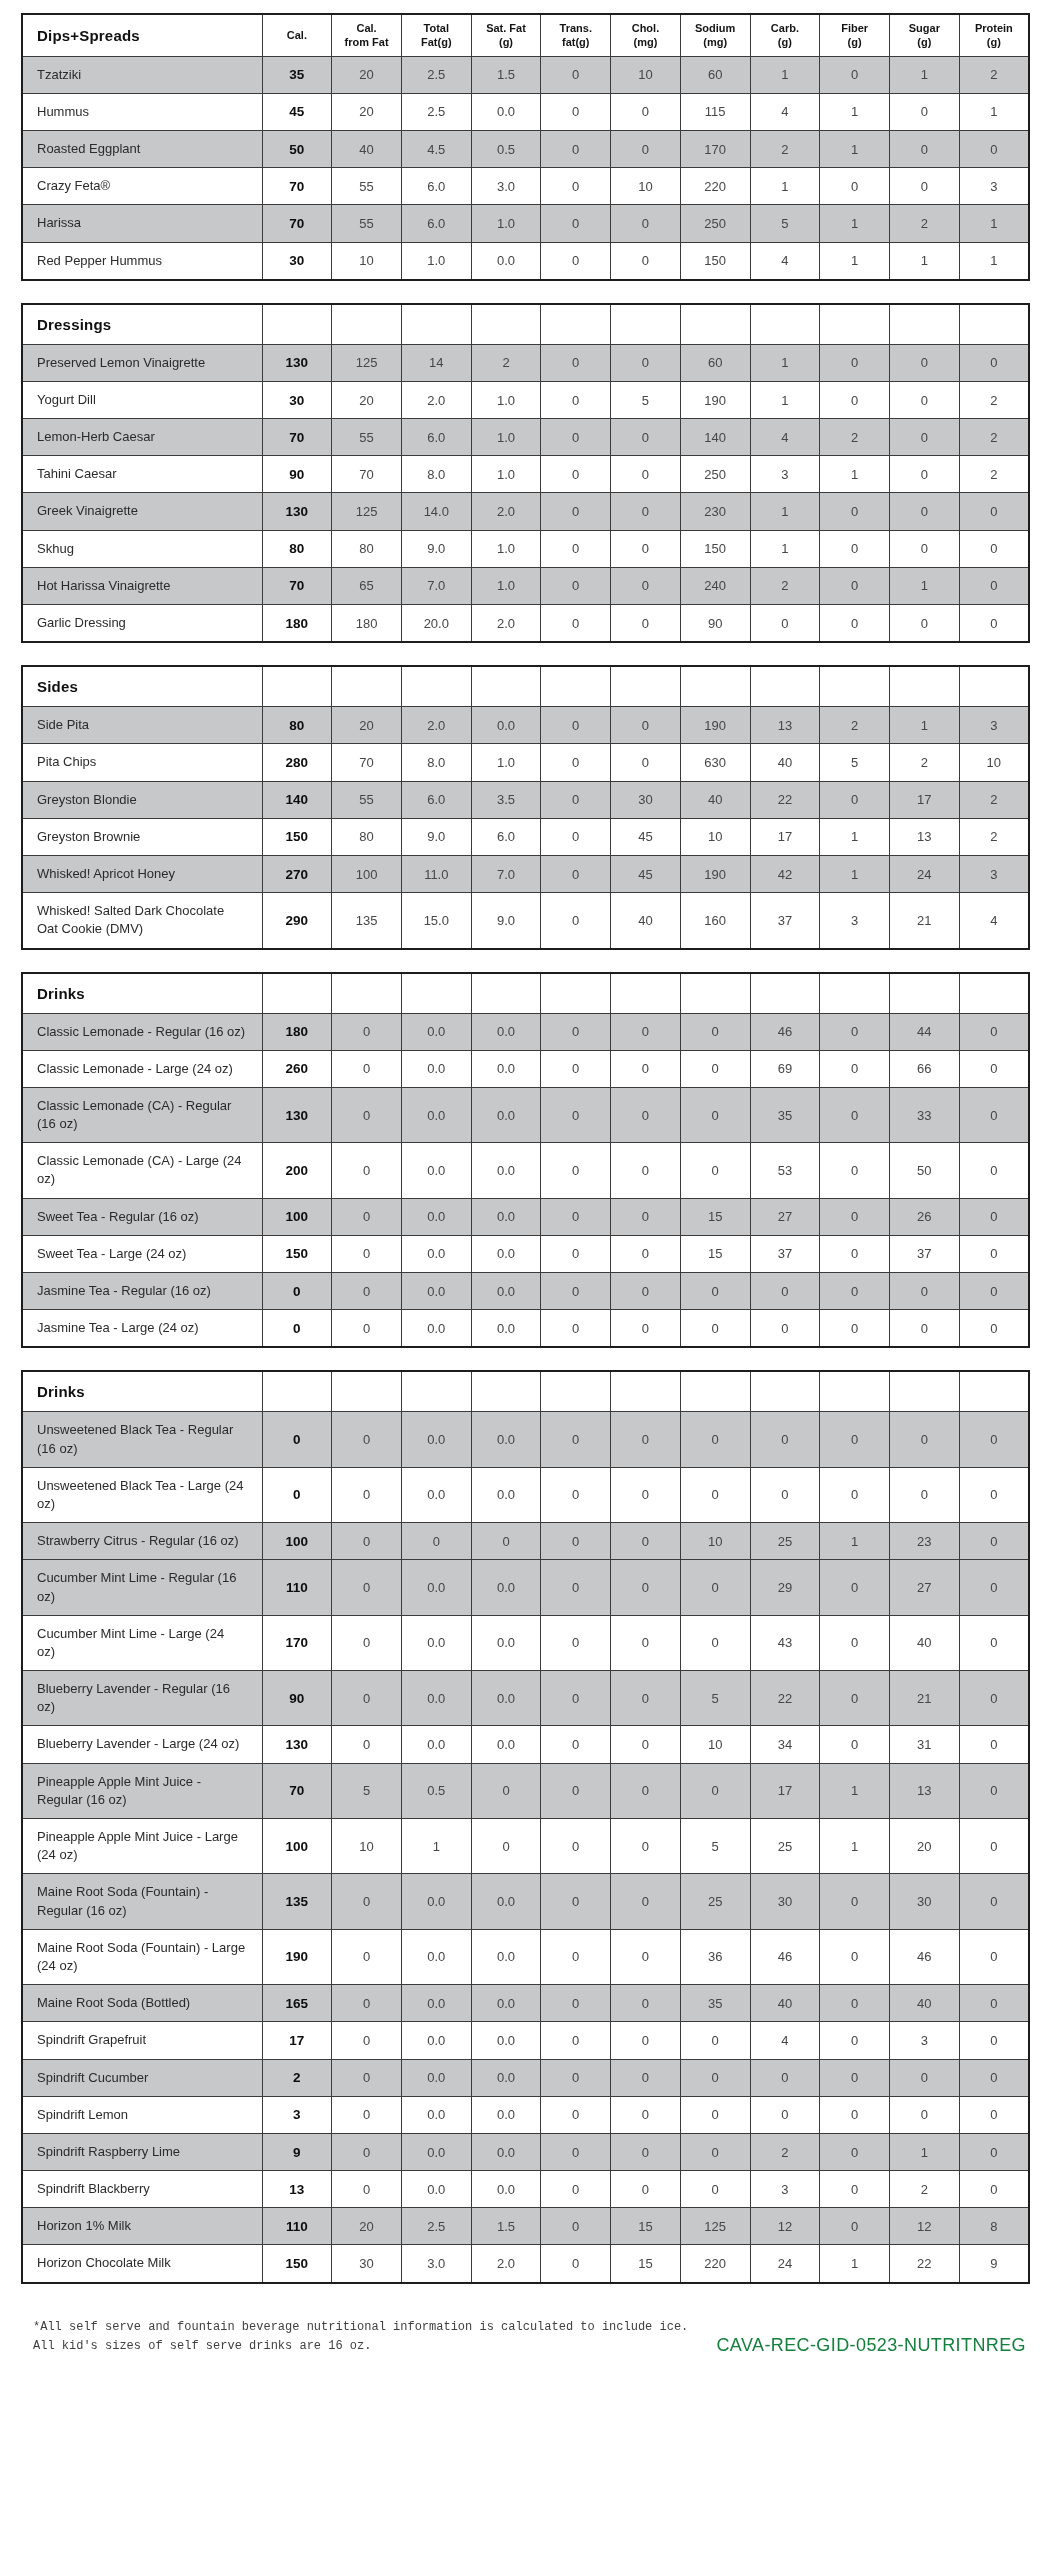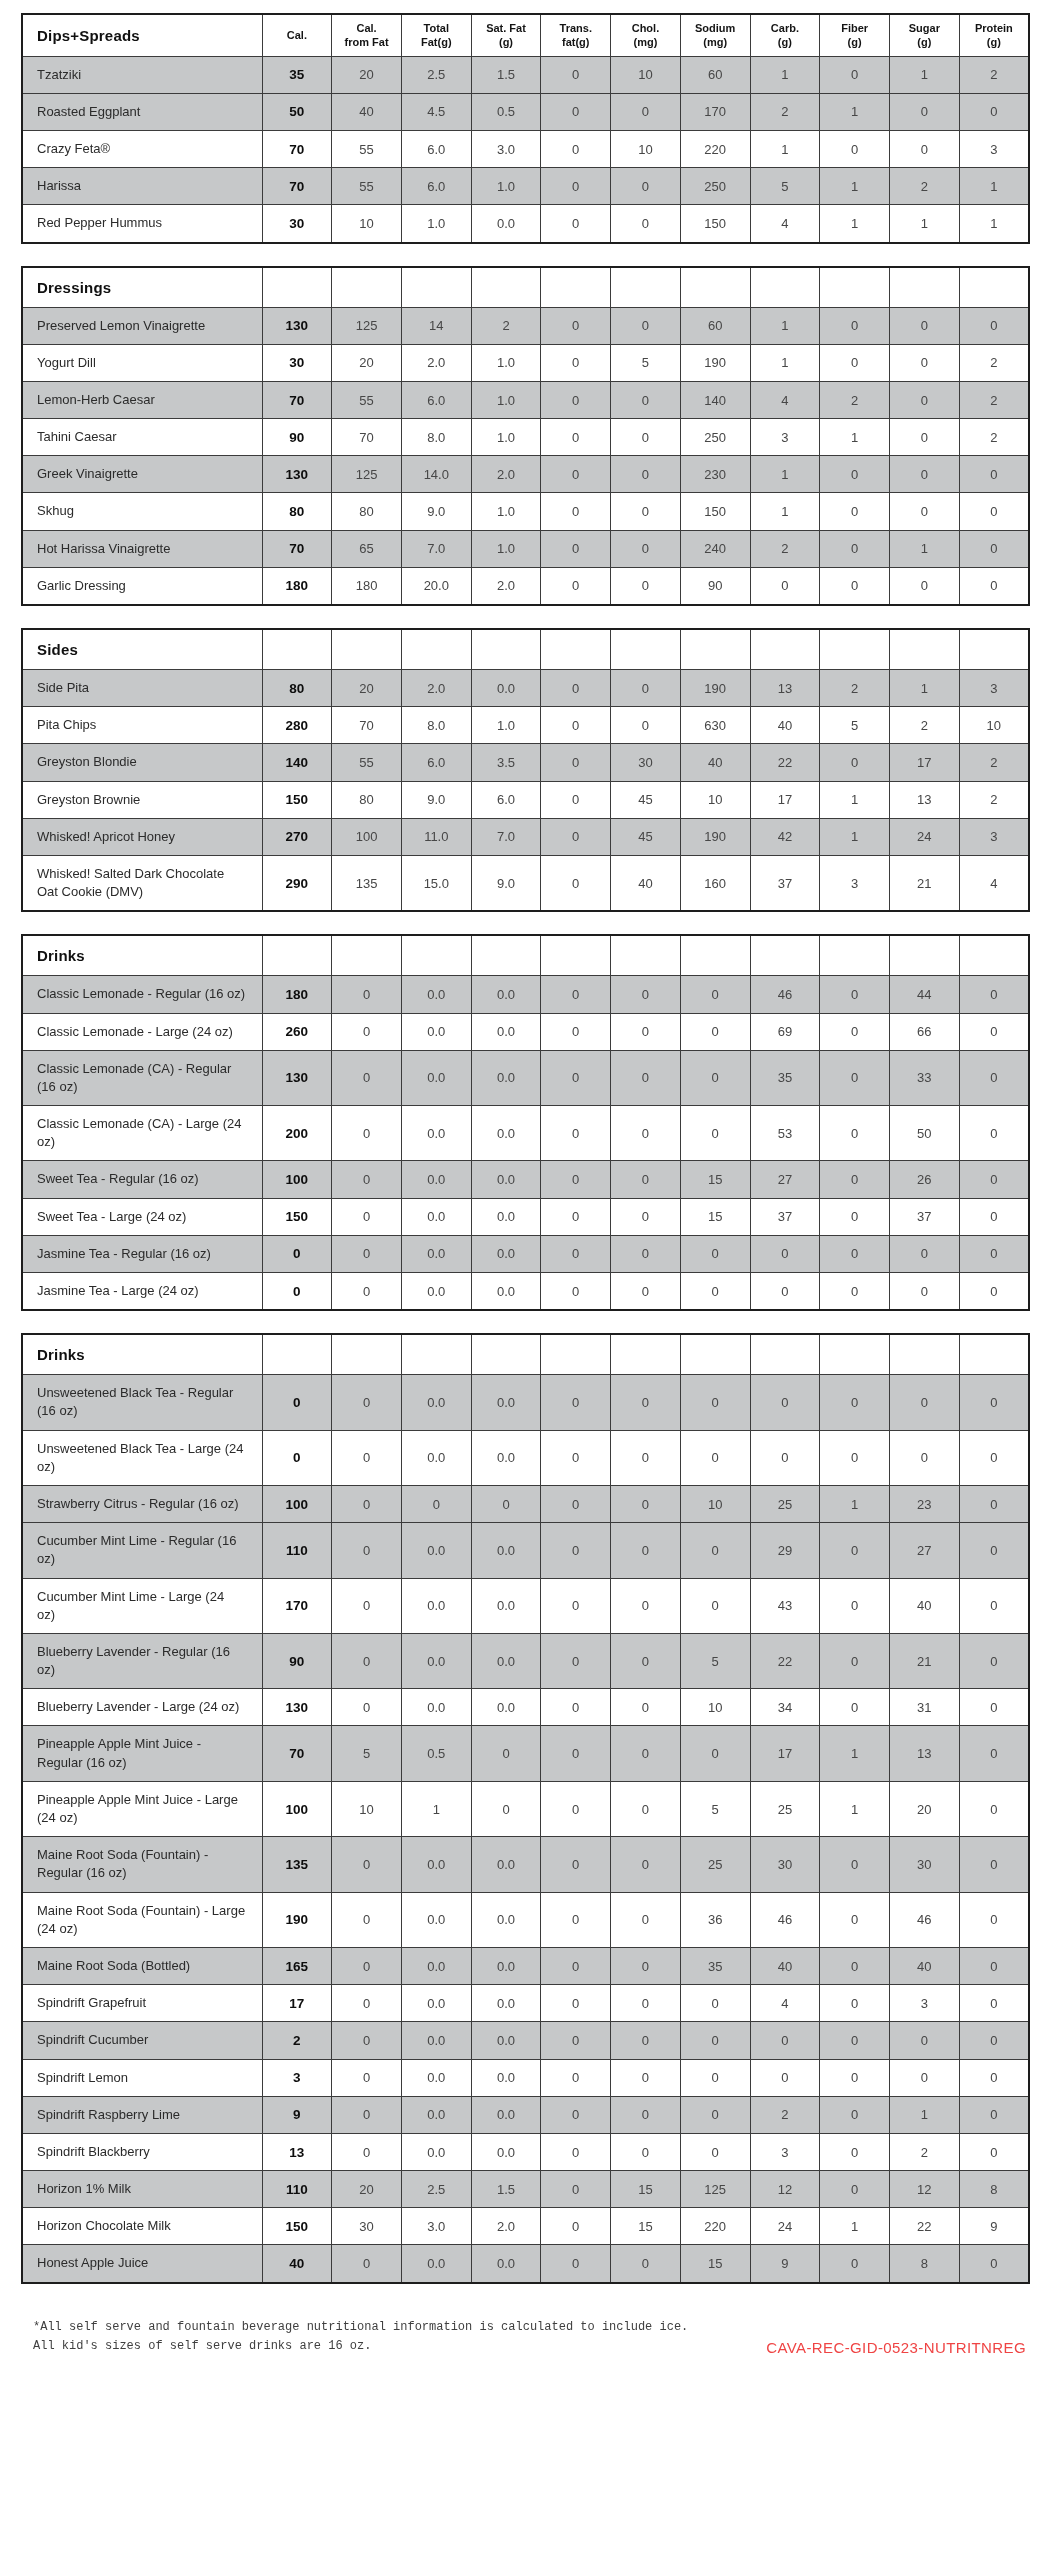--- a/index.html
+++ b/index.html
@@ -74,22 +74,22 @@
     align-items: flex-end;
     padding: 12px 4px 0 12px;
   }
   .notes {
     font-size: 12px;
     color: #3f3f3f;
     line-height: 1.6;
     font-family: Liberation Mono, monospace;
   }
   .doc-code {
-    font-size: 15px;
-    color: #ef4444;
+    font-size: 18px;
+    color: #15803d;
     letter-spacing: 0.4px;
     white-space: nowrap;
   }
 </style>
 </head>
 <body>
 
 <div class="page">
 
   <main>
@@ -142,20 +142,34 @@
             <td class="val-cell">2.5</td>
             <td class="val-cell">1.5</td>
             <td class="val-cell">0</td>
             <td class="val-cell">10</td>
             <td class="val-cell">60</td>
             <td class="val-cell">1</td>
             <td class="val-cell">0</td>
             <td class="val-cell">1</td>
             <td class="val-cell">2</td>
           </tr>
+          <tr>
+            <td class="name-cell">Hummus</td>
+            <td class="val-cell cal-cell">45</td>
+            <td class="val-cell">20</td>
+            <td class="val-cell">2.5</td>
+            <td class="val-cell">0.0</td>
+            <td class="val-cell">0</td>
+            <td class="val-cell">0</td>
+            <td class="val-cell">115</td>
+            <td class="val-cell">4</td>
+            <td class="val-cell">1</td>
+            <td class="val-cell">0</td>
+            <td class="val-cell">1</td>
+          </tr>
           <tr class="alt">
             <td class="name-cell">Roasted Eggplant</td>
             <td class="val-cell cal-cell">50</td>
             <td class="val-cell">40</td>
             <td class="val-cell">4.5</td>
             <td class="val-cell">0.5</td>
             <td class="val-cell">0</td>
             <td class="val-cell">0</td>
             <td class="val-cell">170</td>
             <td class="val-cell">2</td>
@@ -907,34 +921,20 @@
             <td class="val-cell">30</td>
             <td class="val-cell">3.0</td>
             <td class="val-cell">2.0</td>
             <td class="val-cell">0</td>
             <td class="val-cell">15</td>
             <td class="val-cell">220</td>
             <td class="val-cell">24</td>
             <td class="val-cell">1</td>
             <td class="val-cell">22</td>
             <td class="val-cell">9</td>
-          </tr>
-          <tr class="alt">
-            <td class="name-cell">Honest Apple Juice</td>
-            <td class="val-cell cal-cell">40</td>
-            <td class="val-cell">0</td>
-            <td class="val-cell">0.0</td>
-            <td class="val-cell">0.0</td>
-            <td class="val-cell">0</td>
-            <td class="val-cell">0</td>
-            <td class="val-cell">15</td>
-            <td class="val-cell">9</td>
-            <td class="val-cell">0</td>
-            <td class="val-cell">8</td>
-            <td class="val-cell">0</td>
           </tr>
         </tbody>
       </table>
     </main>
 
   <div class="footer">
     <div class="notes">
       <div>*All self serve and fountain beverage nutritional information is calculated to include ice.</div>
       <div>All kid's sizes of self serve drinks are 16 oz.</div>
     </div>

